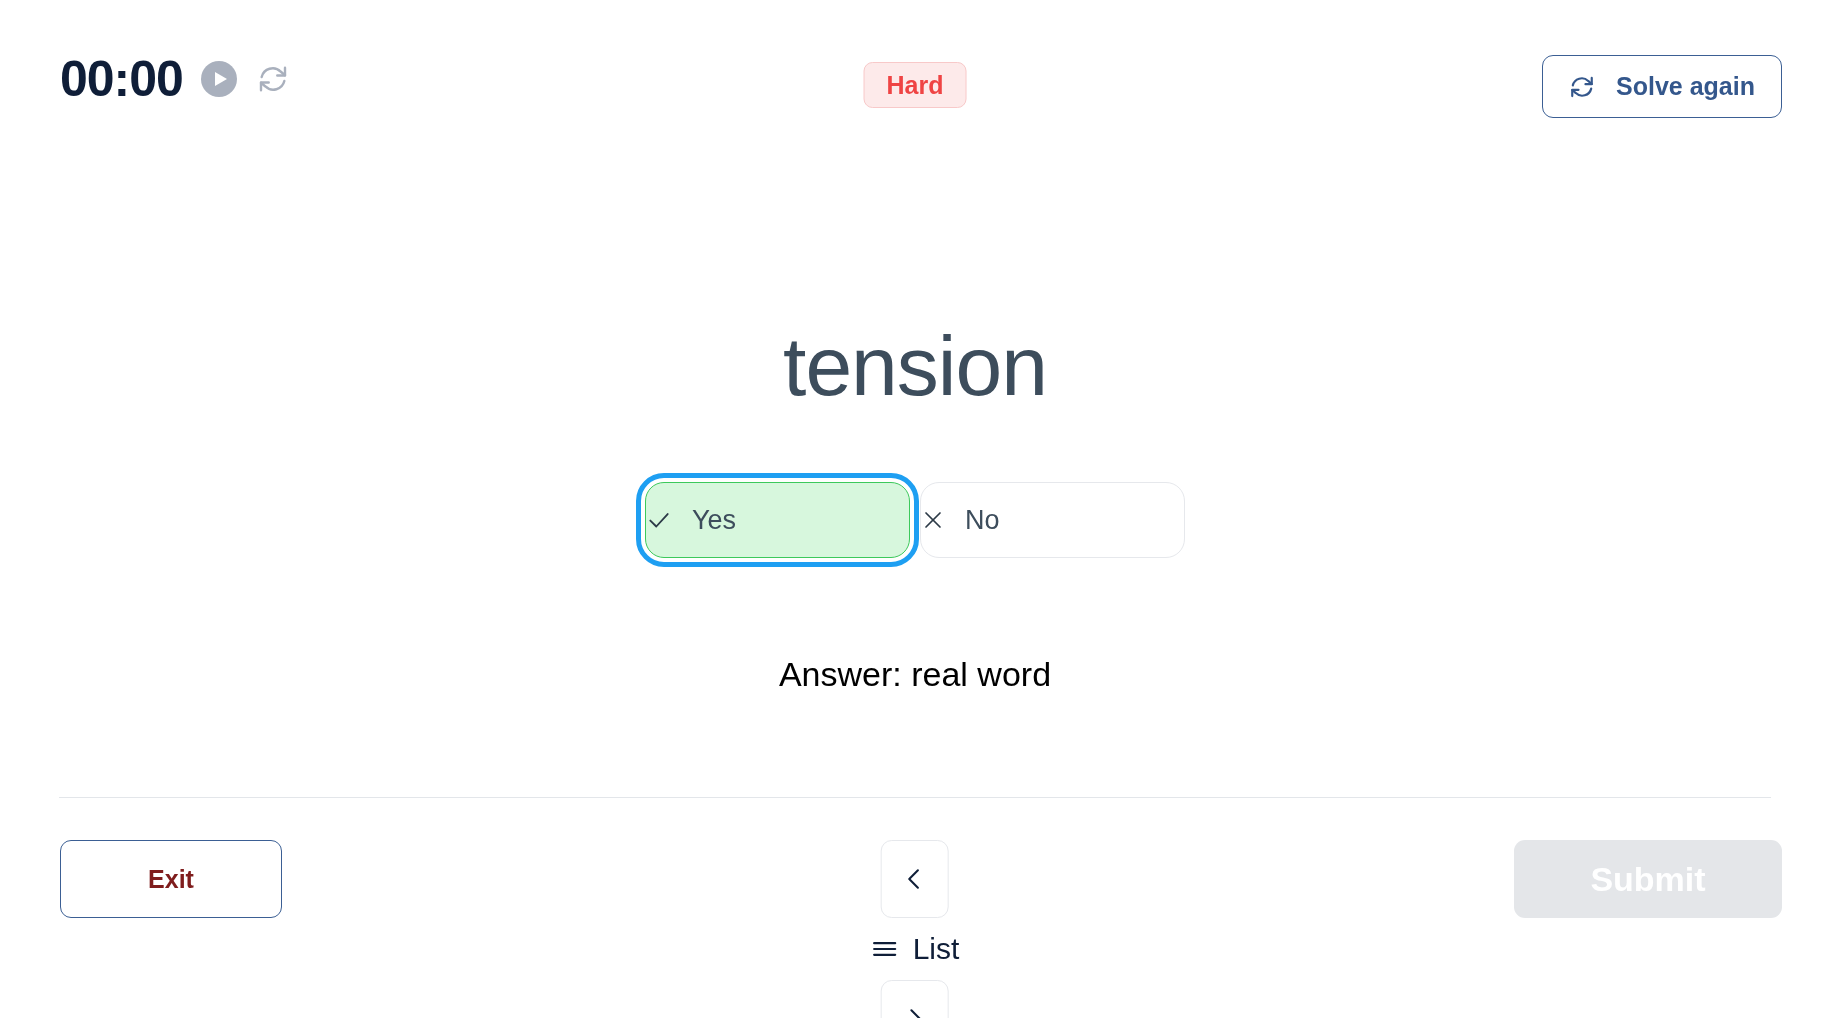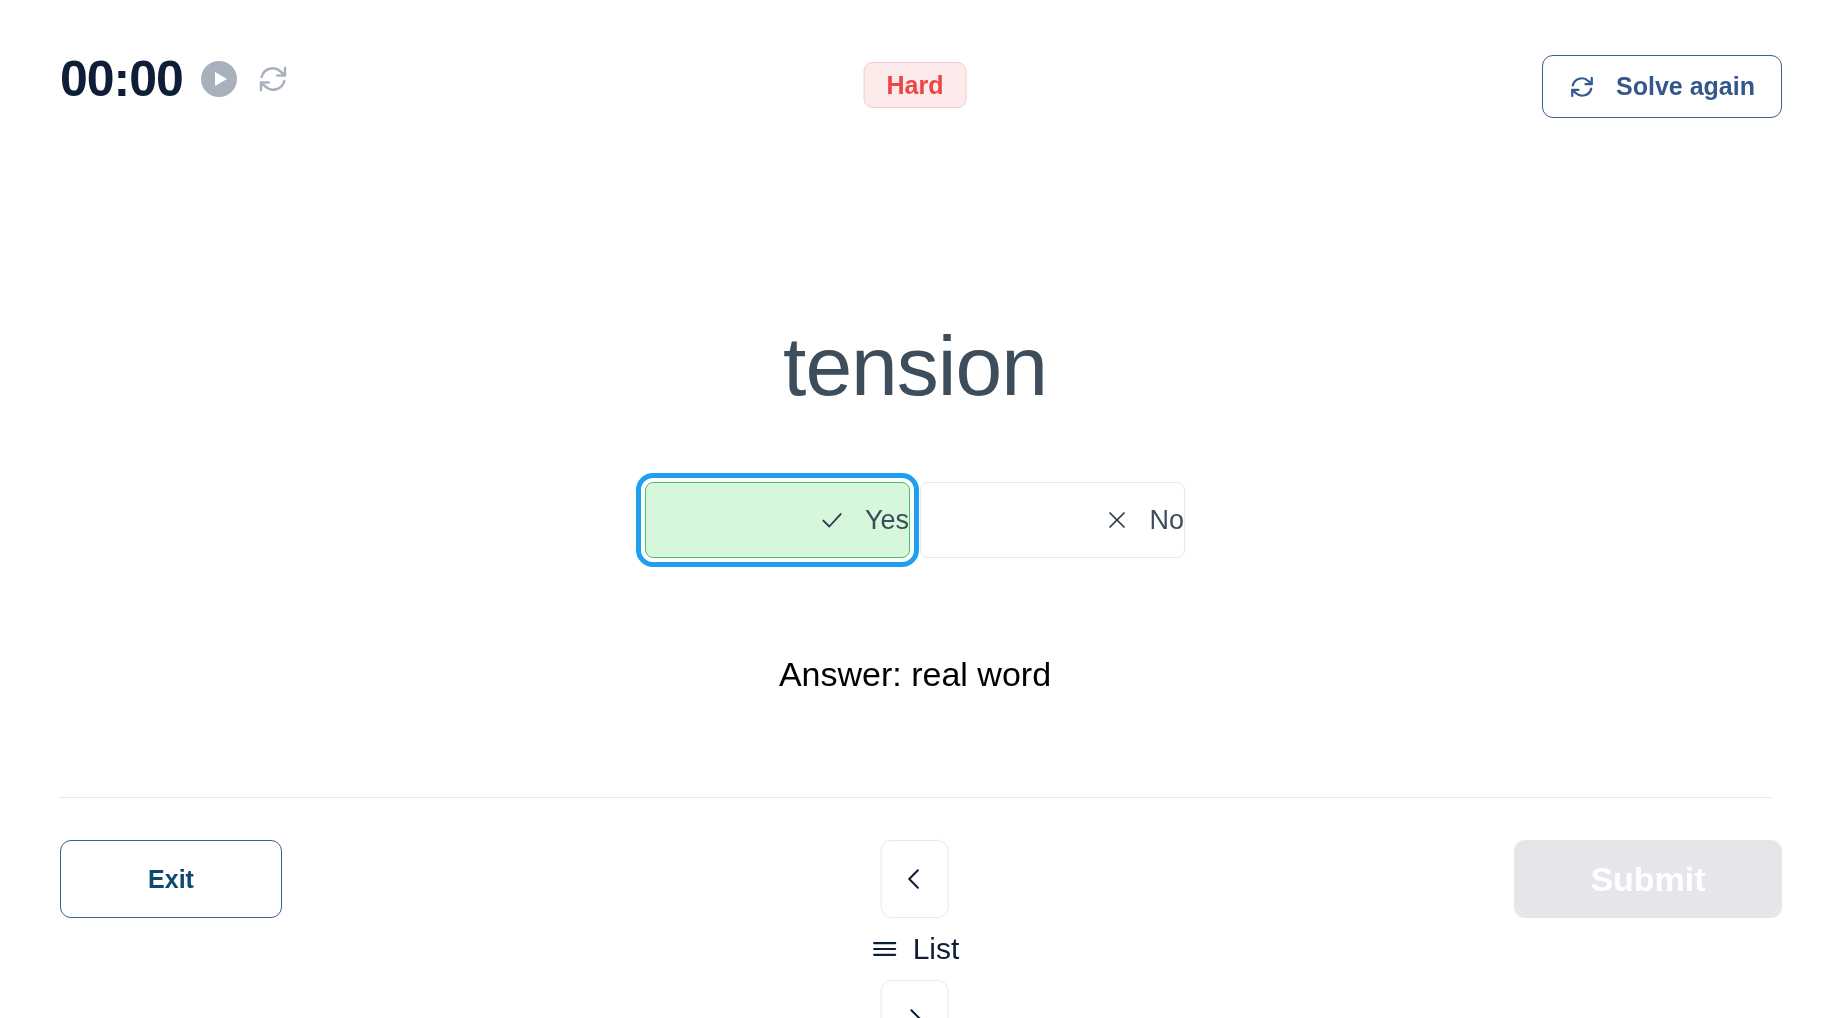--- a/index.html
+++ b/index.html
@@ -149,23 +149,23 @@
     justify-content: center;
     align-items: center;
     gap: 10px;
   }
 
   .choice {
     width: 265px;
     height: 76px;
     display: flex;
     align-items: center;
-    justify-content: flex-end;
+    justify-content: flex-start;
     gap: 20px;
-    border-radius: 8px;
+    border-radius: 19px;
     background: #ffffff;
     border: 1px solid #e6e8ec;
     font-size: 27px;
     color: #3d4d5c;
     cursor: pointer;
   }
 
   .choice.selected {
     background: #d7f7dd;
     border: 1px solid #3cc95b;
@@ -203,21 +203,21 @@
     width: 222px;
     height: 78px;
     display: flex;
     align-items: center;
     justify-content: center;
     background: #ffffff;
     border: 1px solid #3b5f94;
     border-radius: 11px;
     font-size: 25px;
     font-weight: bold;
-    color: #0c4a6e;
+    color: #7f1d1d;
     cursor: pointer;
   }
 
   .nav-group {
     position: absolute;
     left: 50%;
     top: 840px;
     transform: translateX(-50%);
     display: flex;
     align-items: center;

